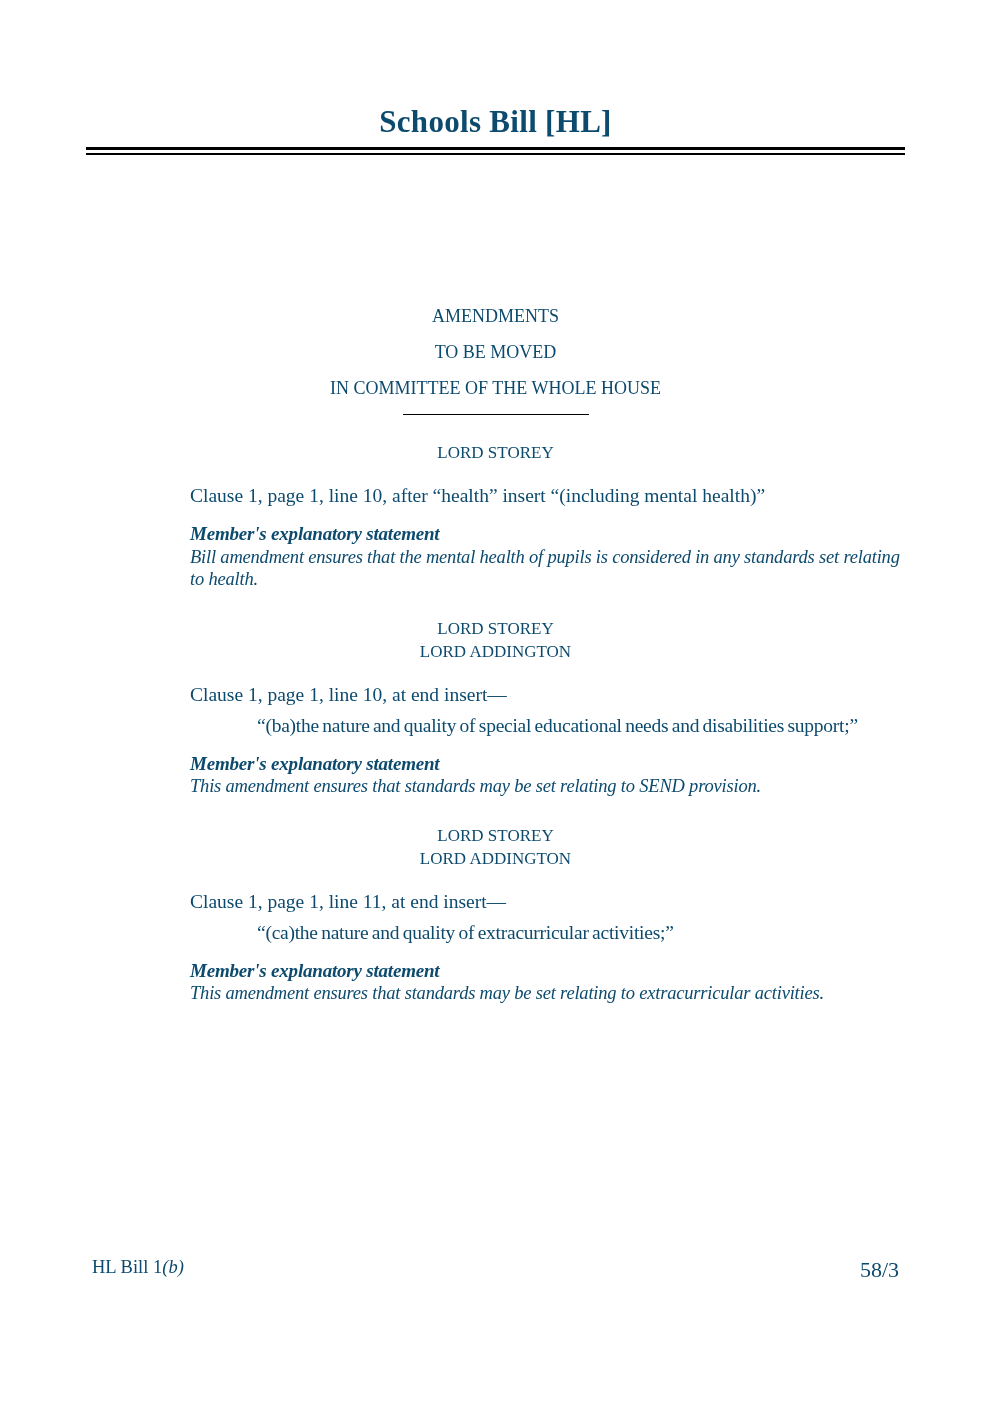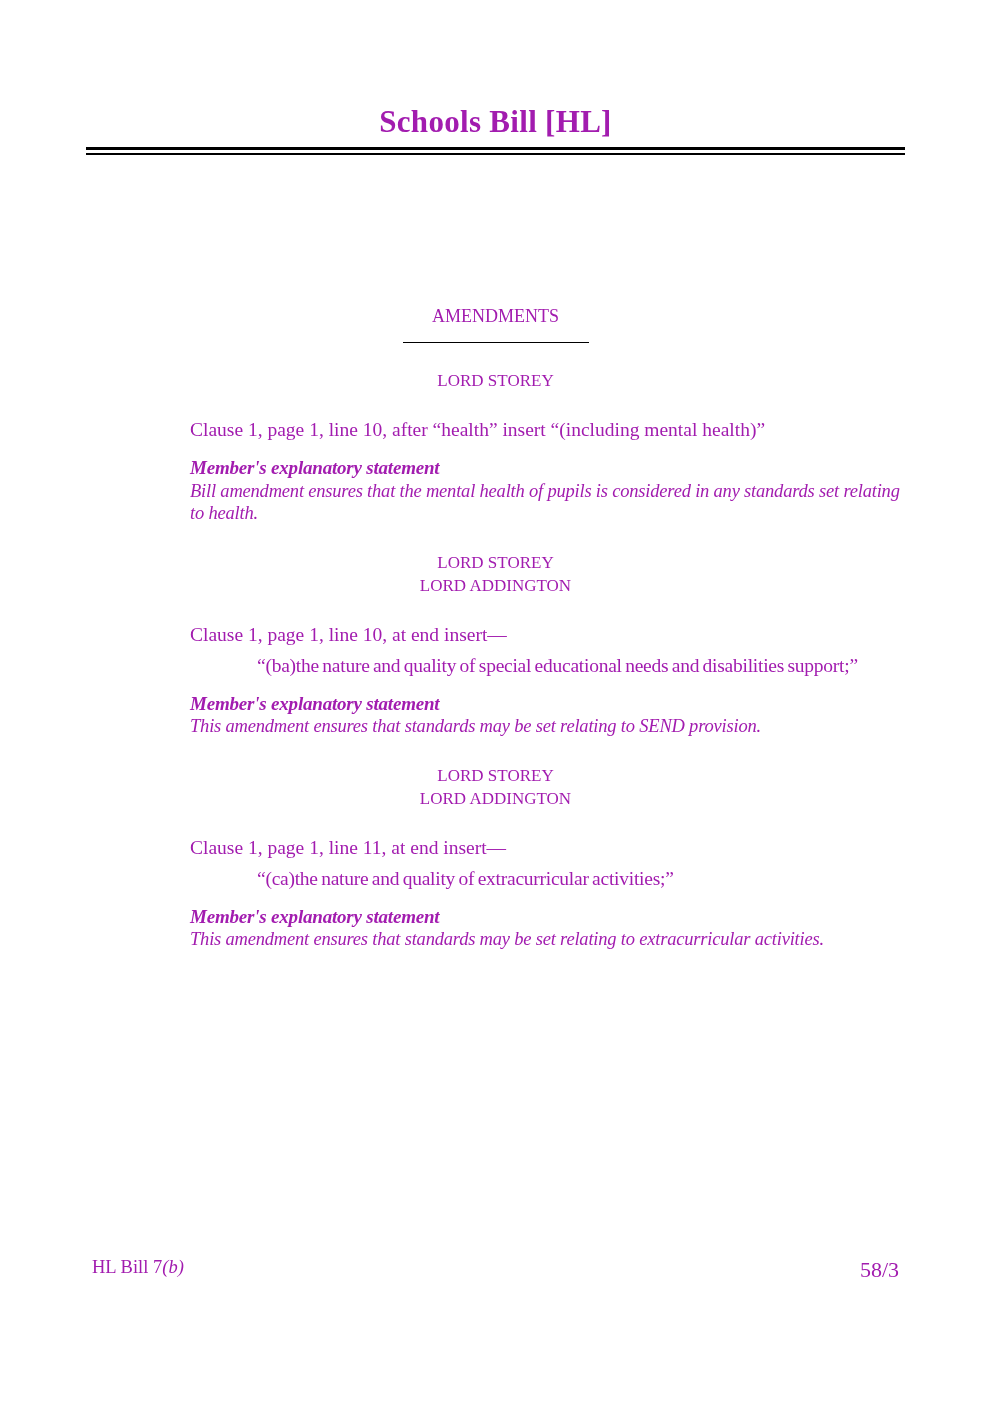--- a/index.html
+++ b/index.html
@@ -5,21 +5,21 @@
   html, body {
     margin: 0;
     padding: 0;
     background: #ffffff;
   }
   .page {
     position: relative;
     width: 991px;
     height: 1401px;
     background: #ffffff;
-    color: #a21caf;
+    color: #0c4a6e;
     font-family: "Liberation Serif", "DejaVu Serif", serif;
     overflow: hidden;
   }
   .bill-title {
     margin: 0;
     padding-top: 104px;
     text-align: center;
     font-size: 31px;
     font-weight: bold;
     letter-spacing: 0.3px;
@@ -49,21 +49,21 @@
     font-size: 18px;
     font-weight: bold;
   }
   .sponsors {
     margin-top: 26px;
     text-align: center;
     font-size: 17px;
     line-height: 23px;
   }
   .amendment-text {
-    margin: 26px 85px 0 190px;
+    margin: 20px 85px 0 190px;
     font-size: 19.5px;
     line-height: 24px;
   }
   .insert-line {
     margin: 7px 0 0 257px;
     font-size: 19.5px;
     line-height: 24px;
     white-space: nowrap;
     letter-spacing: -0.25px;
     word-spacing: -1.2px;
@@ -102,20 +102,22 @@
 </head>
 <body>
 
 <div class="page">
 
   <h1 class="bill-title">Schools Bill [HL]</h1>
   <div class="double-rule"></div>
 
   <div class="heading-block">
     <div class="heading-line">AMENDMENTS</div>
+    <div class="heading-line">TO BE MOVED</div>
+    <div class="heading-line">IN COMMITTEE OF THE WHOLE HOUSE</div>
   </div>
   <div class="short-rule"></div>
 
 
   <div class="amendment-block">
     <div class="sponsors">
       <div>LORD STOREY</div>
     </div>
     <div class="amendment-text">Clause 1, page 1, line 10, after “health” insert “(including mental health)”</div>
     <div class="explanatory">
@@ -148,17 +150,17 @@
     <div class="insert-line">
       <span class="insert-label">“(ca)</span><span>the nature and quality of extracurricular activities;”</span>
     </div>
     <div class="explanatory">
       <div class="explanatory-heading">Member's explanatory statement</div>
       <div class="explanatory-body">This amendment ensures that standards may be set relating to extracurricular activities.</div>
     </div>
   </div>
 
   <div class="footer-left">
-    <span>HL Bill 7</span><span class="suffix">(b)</span>
+    <span>HL Bill 1</span><span class="suffix">(b)</span>
   </div>
   <div class="footer-right">58/3</div>
 
 </div>
 
 </body></html>

